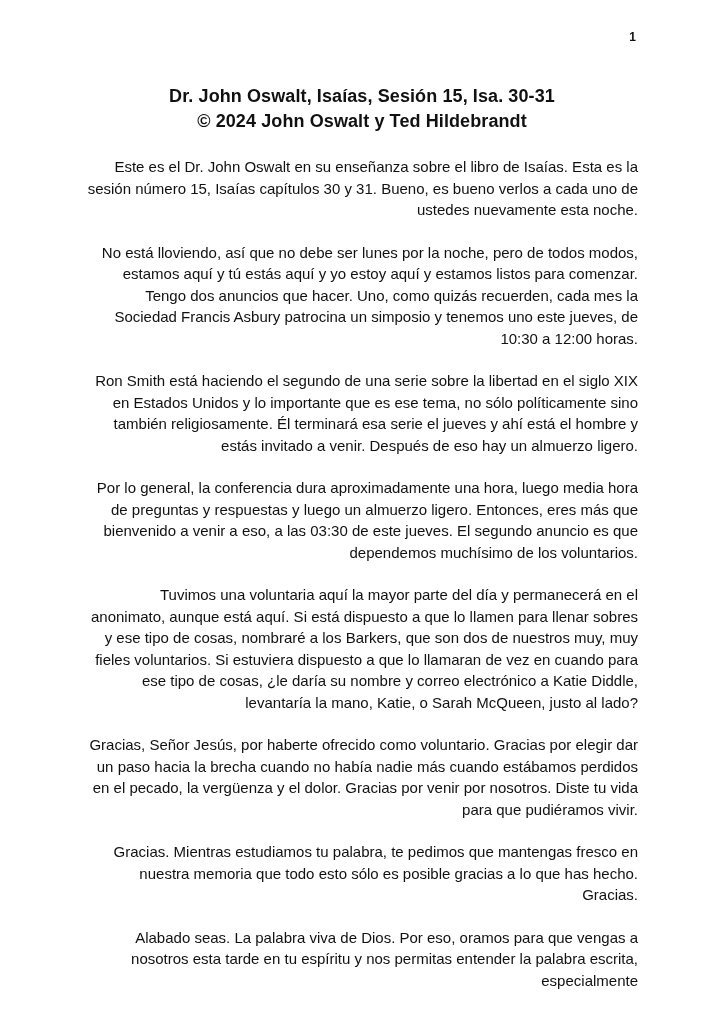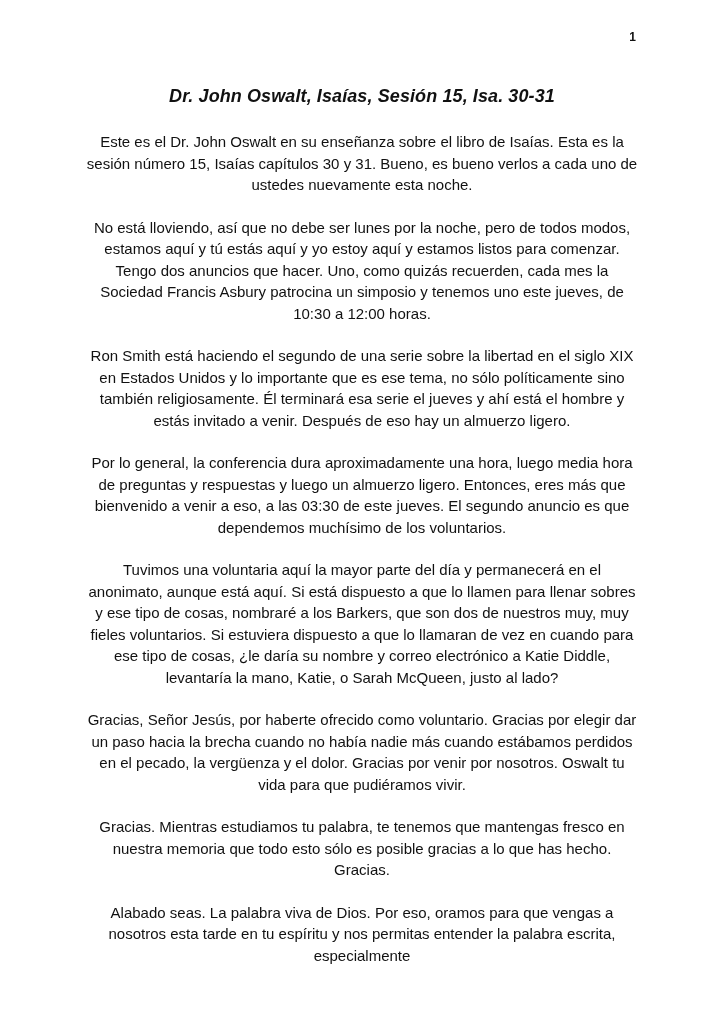--- a/index.html
+++ b/index.html
@@ -25,48 +25,48 @@
     line-height: 14px;
     padding-right: 2px;
   }
   .title-block {
     margin-top: 40px;
     text-align: center;
     font-weight: bold;
     font-size: 18px;
     line-height: 25px;
     letter-spacing: 0.1px;
-    font-style: italic;
   }
   .body-text {
     margin-top: 22px;
     font-size: 15px;
     line-height: 21.5px;
   }
   .body-text p {
     margin-bottom: 21px;
-    text-align: center;
+    text-align: right;
   }
   .body-text p:last-child { margin-bottom: 0; }
 </style>
 </head>
 <body>
 
 <div class="page">
 
   <div class="page-number">1</div>
 
   <div class="title-block">
     <div>Dr. John Oswalt, Isaías, Sesión 15, Isa. 30-31</div>
+    <div>© 2024 John Oswalt y Ted Hildebrandt</div>
   </div>
 
   <div class="body-text">
     <p>Este es el Dr. John Oswalt en su enseñanza sobre el libro de Isaías. Esta es la sesión número 15, Isaías capítulos 30 y 31. Bueno, es bueno verlos a cada uno de ustedes nuevamente esta noche.</p>
     <p>No está lloviendo, así que no debe ser lunes por la noche, pero de todos modos, estamos aquí y tú estás aquí y yo estoy aquí y estamos listos para comenzar. Tengo dos anuncios que hacer. Uno, como quizás recuerden, cada mes la Sociedad Francis Asbury patrocina un simposio y tenemos uno este jueves, de 10:30 a 12:00 horas.</p>
     <p>Ron Smith está haciendo el segundo de una serie sobre la libertad en el siglo XIX en Estados Unidos y lo importante que es ese tema, no sólo políticamente sino también religiosamente. Él terminará esa serie el jueves y ahí está el hombre y estás invitado a venir. Después de eso hay un almuerzo ligero.</p>
     <p>Por lo general, la conferencia dura aproximadamente una hora, luego media hora de preguntas y respuestas y luego un almuerzo ligero. Entonces, eres más que bienvenido a venir a eso, a las 03:30 de este jueves. El segundo anuncio es que dependemos muchísimo de los voluntarios.</p>
     <p>Tuvimos una voluntaria aquí la mayor parte del día y permanecerá en el anonimato, aunque está aquí. Si está dispuesto a que lo llamen para llenar sobres y ese tipo de cosas, nombraré a los Barkers, que son dos de nuestros muy, muy fieles voluntarios. Si estuviera dispuesto a que lo llamaran de vez en cuando para ese tipo de cosas, ¿le daría su nombre y correo electrónico a Katie Diddle, levantaría la mano, Katie, o Sarah McQueen, justo al lado?</p>
-    <p>Gracias, Señor Jesús, por haberte ofrecido como voluntario. Gracias por elegir dar un paso hacia la brecha cuando no había nadie más cuando estábamos perdidos en el pecado, la vergüenza y el dolor. Gracias por venir por nosotros. Oswalt tu vida para que pudiéramos vivir.</p>
-    <p>Gracias. Mientras estudiamos tu palabra, te tenemos que mantengas fresco en nuestra memoria que todo esto sólo es posible gracias a lo que has hecho. Gracias.</p>
+    <p>Gracias, Señor Jesús, por haberte ofrecido como voluntario. Gracias por elegir dar un paso hacia la brecha cuando no había nadie más cuando estábamos perdidos en el pecado, la vergüenza y el dolor. Gracias por venir por nosotros. Diste tu vida para que pudiéramos vivir.</p>
+    <p>Gracias. Mientras estudiamos tu palabra, te pedimos que mantengas fresco en nuestra memoria que todo esto sólo es posible gracias a lo que has hecho. Gracias.</p>
     <p>Alabado seas. La palabra viva de Dios. Por eso, oramos para que vengas a nosotros esta tarde en tu espíritu y nos permitas entender la palabra escrita, especialmente</p>
   </div>
 
 </div>
 
 </body></html>

